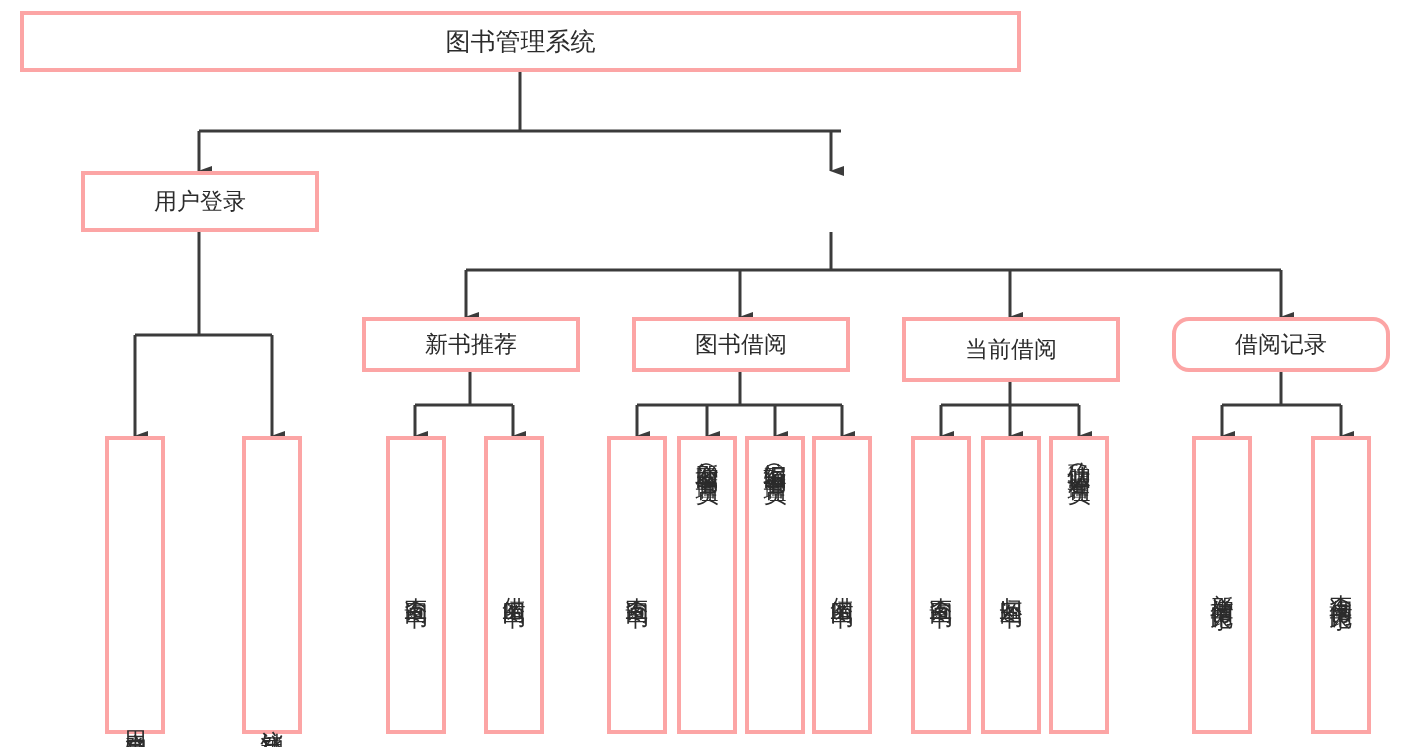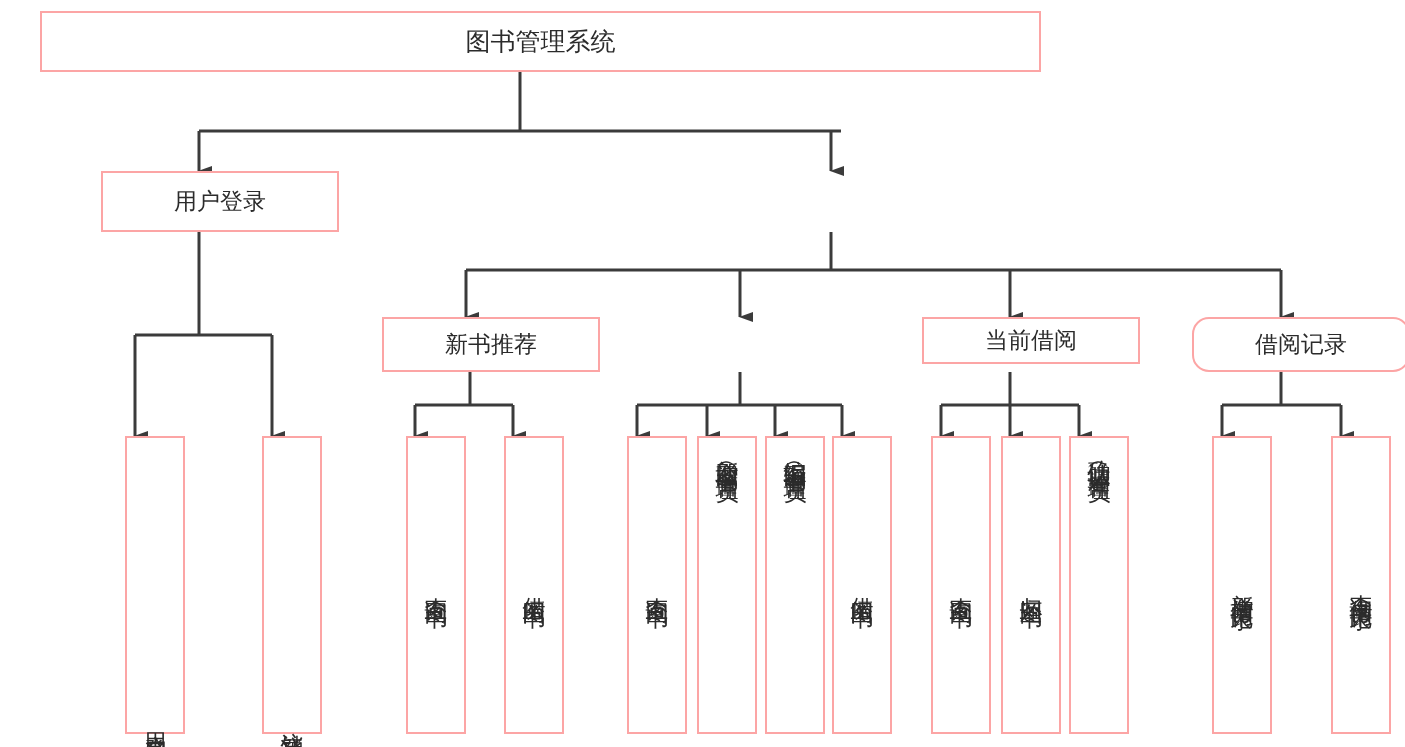--- a/index.html
+++ b/index.html
@@ -22,29 +22,28 @@
     position: absolute;
     left: 0;
     top: 0;
     width: 1405px;
     height: 747px;
     pointer-events: none;
   }
   .node {
     position: absolute;
     box-sizing: border-box;
-    border: 2px solid #fca5a5;
+    border: 4px solid #fca5a5;
     background: #ffffff;
     color: #2b2b2b;
     display: flex;
     align-items: center;
     justify-content: center;
     text-align: center;
     line-height: 1.18;
-    margin-left: 20px;
   }
   .node.root {
     font-size: 25px;
   }
   .node.level2 {
     font-size: 23px;
   }
   .node.level3 {
     font-size: 23px;
   }
@@ -127,21 +126,22 @@
       <path d="M1222,405 L1222,436" marker-end="url(#arrow)"></path>
       <path d="M1341,405 L1341,436" marker-end="url(#arrow)"></path>
     </g>
   </svg>
 
   <div class="node root" style="left:20px; top:11px; width:1001px; height:61px;">图书管理系统</div>
 
   <div class="node level2" style="left:81px; top:171px; width:238px; height:61px;">用户登录</div>
 
   <div class="node level3" style="left:362px; top:317px; width:218px; height:55px;">新书推荐</div>
-  <div class="node level3" style="left:902px; top:317px; width:218px; height:47px;">当前借阅</div>
+  <div class="node level3" style="left:632px; top:317px; width:218px; height:55px;">图书借阅</div>
+  <div class="node level3" style="left:902px; top:317px; width:218px; height:65px;">当前借阅</div>
   <div class="node level3" style="left:1172px; top:317px; width:218px; height:55px;border-radius:17px;">借阅记录</div>
 
   <div class="node leaf align-bottom" style="left:105px; top:436px; width:60px; height:298px;">
     <span class="leaf-text">用户登录</span>
   </div>
   <div class="node leaf align-bottom" style="left:242px; top:436px; width:60px; height:298px;">
     <span class="leaf-text">注销登录</span>
   </div>
 
   <div class="node leaf align-center" style="left:386px; top:436px; width:60px; height:298px;">

